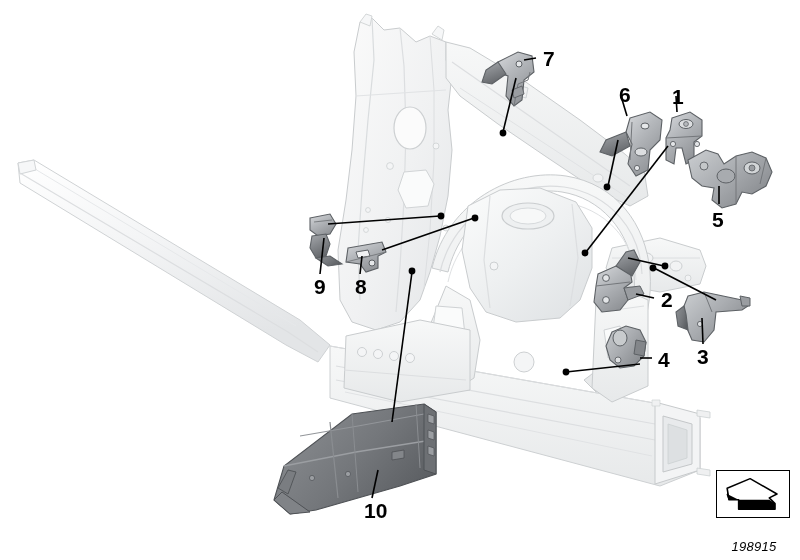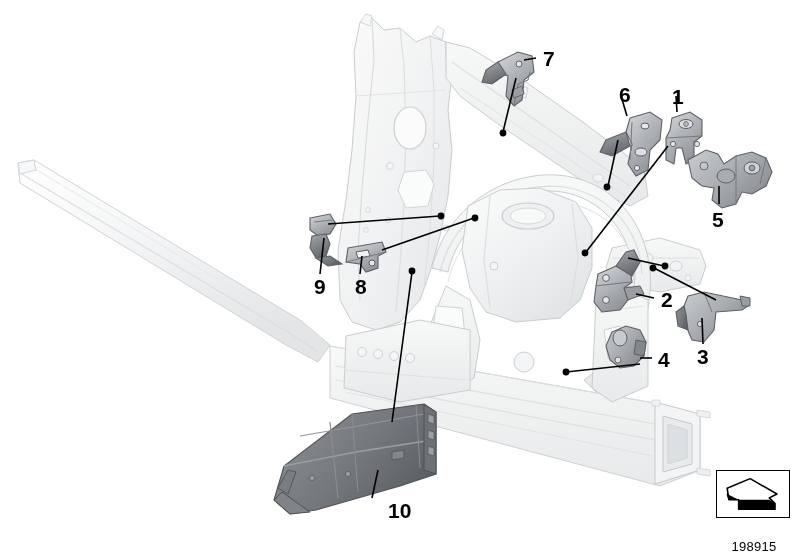--- a/index.html
+++ b/index.html
@@ -6,21 +6,21 @@
   body{width:800px;height:560px;position:relative;overflow:hidden;
        font-family:"Liberation Sans","DejaVu Sans",sans-serif;}
   #stage{position:absolute;left:0;top:0;width:800px;height:560px;}
   svg#art{position:absolute;left:0;top:0;width:800px;height:560px;display:block;}
   .callout{position:absolute;font-weight:bold;font-size:21px;color:#000;
            line-height:1;letter-spacing:0;white-space:nowrap;}
   #partnum-box{position:absolute;right:8px;bottom:6px;width:76px;
                text-align:center;}
   #partnum-frame{width:74px;height:48px;border:1px solid #000;background:#fff;
                  position:relative;box-sizing:border-box;}
-  #partnum-label{font-size:13px;color:#000;margin-top:21px;letter-spacing:.3px;}
+  #partnum-label{font-size:13px;color:#000;margin-top:21px;letter-spacing:.3px;font-style:italic;}
 </style>
 </head>
 <body>
 
 <div id="stage">
 
   <svg id="art" viewBox="0 0 800 560">
     <defs>
       <linearGradient id="gBodyA" x1="0" y1="0" x2="1" y2="1">
         <stop offset="0%" stop-color="#fbfbfb"></stop>
@@ -323,21 +323,21 @@
 
   <div class="callout" style="left:672px;top:86px;">1</div>
   <div class="callout" style="left:661px;top:289px;">2</div>
   <div class="callout" style="left:697px;top:346px;">3</div>
   <div class="callout" style="left:658px;top:349px;">4</div>
   <div class="callout" style="left:712px;top:209px;">5</div>
   <div class="callout" style="left:619px;top:84px;">6</div>
   <div class="callout" style="left:543px;top:48px;">7</div>
   <div class="callout" style="left:355px;top:276px;">8</div>
   <div class="callout" style="left:314px;top:276px;">9</div>
-  <div class="callout" style="left:364px;top:500px;margin-left:24px;">10</div>
+  <div class="callout" style="left:364px;top:500px;">10</div>
 
   <div id="partnum-box">
     <div id="partnum-frame">
       <svg viewBox="0 0 74 48" width="72" height="46">
         <path d="M10 18 L34 8 L62 24 L54 28 L60 34 L60 40 L22 40 L22 30 L12 30 Z" fill="#ffffff" stroke="#000000" stroke-width="1.6" stroke-linejoin="round"></path>
         <path d="M10 18 L10 24 L22 30 L22 40 L60 40 L60 34 L54 30 L22 30 L12 30 Z" fill="#000000"></path>
         <path d="M10 24 L12 30" stroke="#000000" stroke-width="1.4"></path>
       </svg>
     </div>
     <div id="partnum-label">198915</div>

